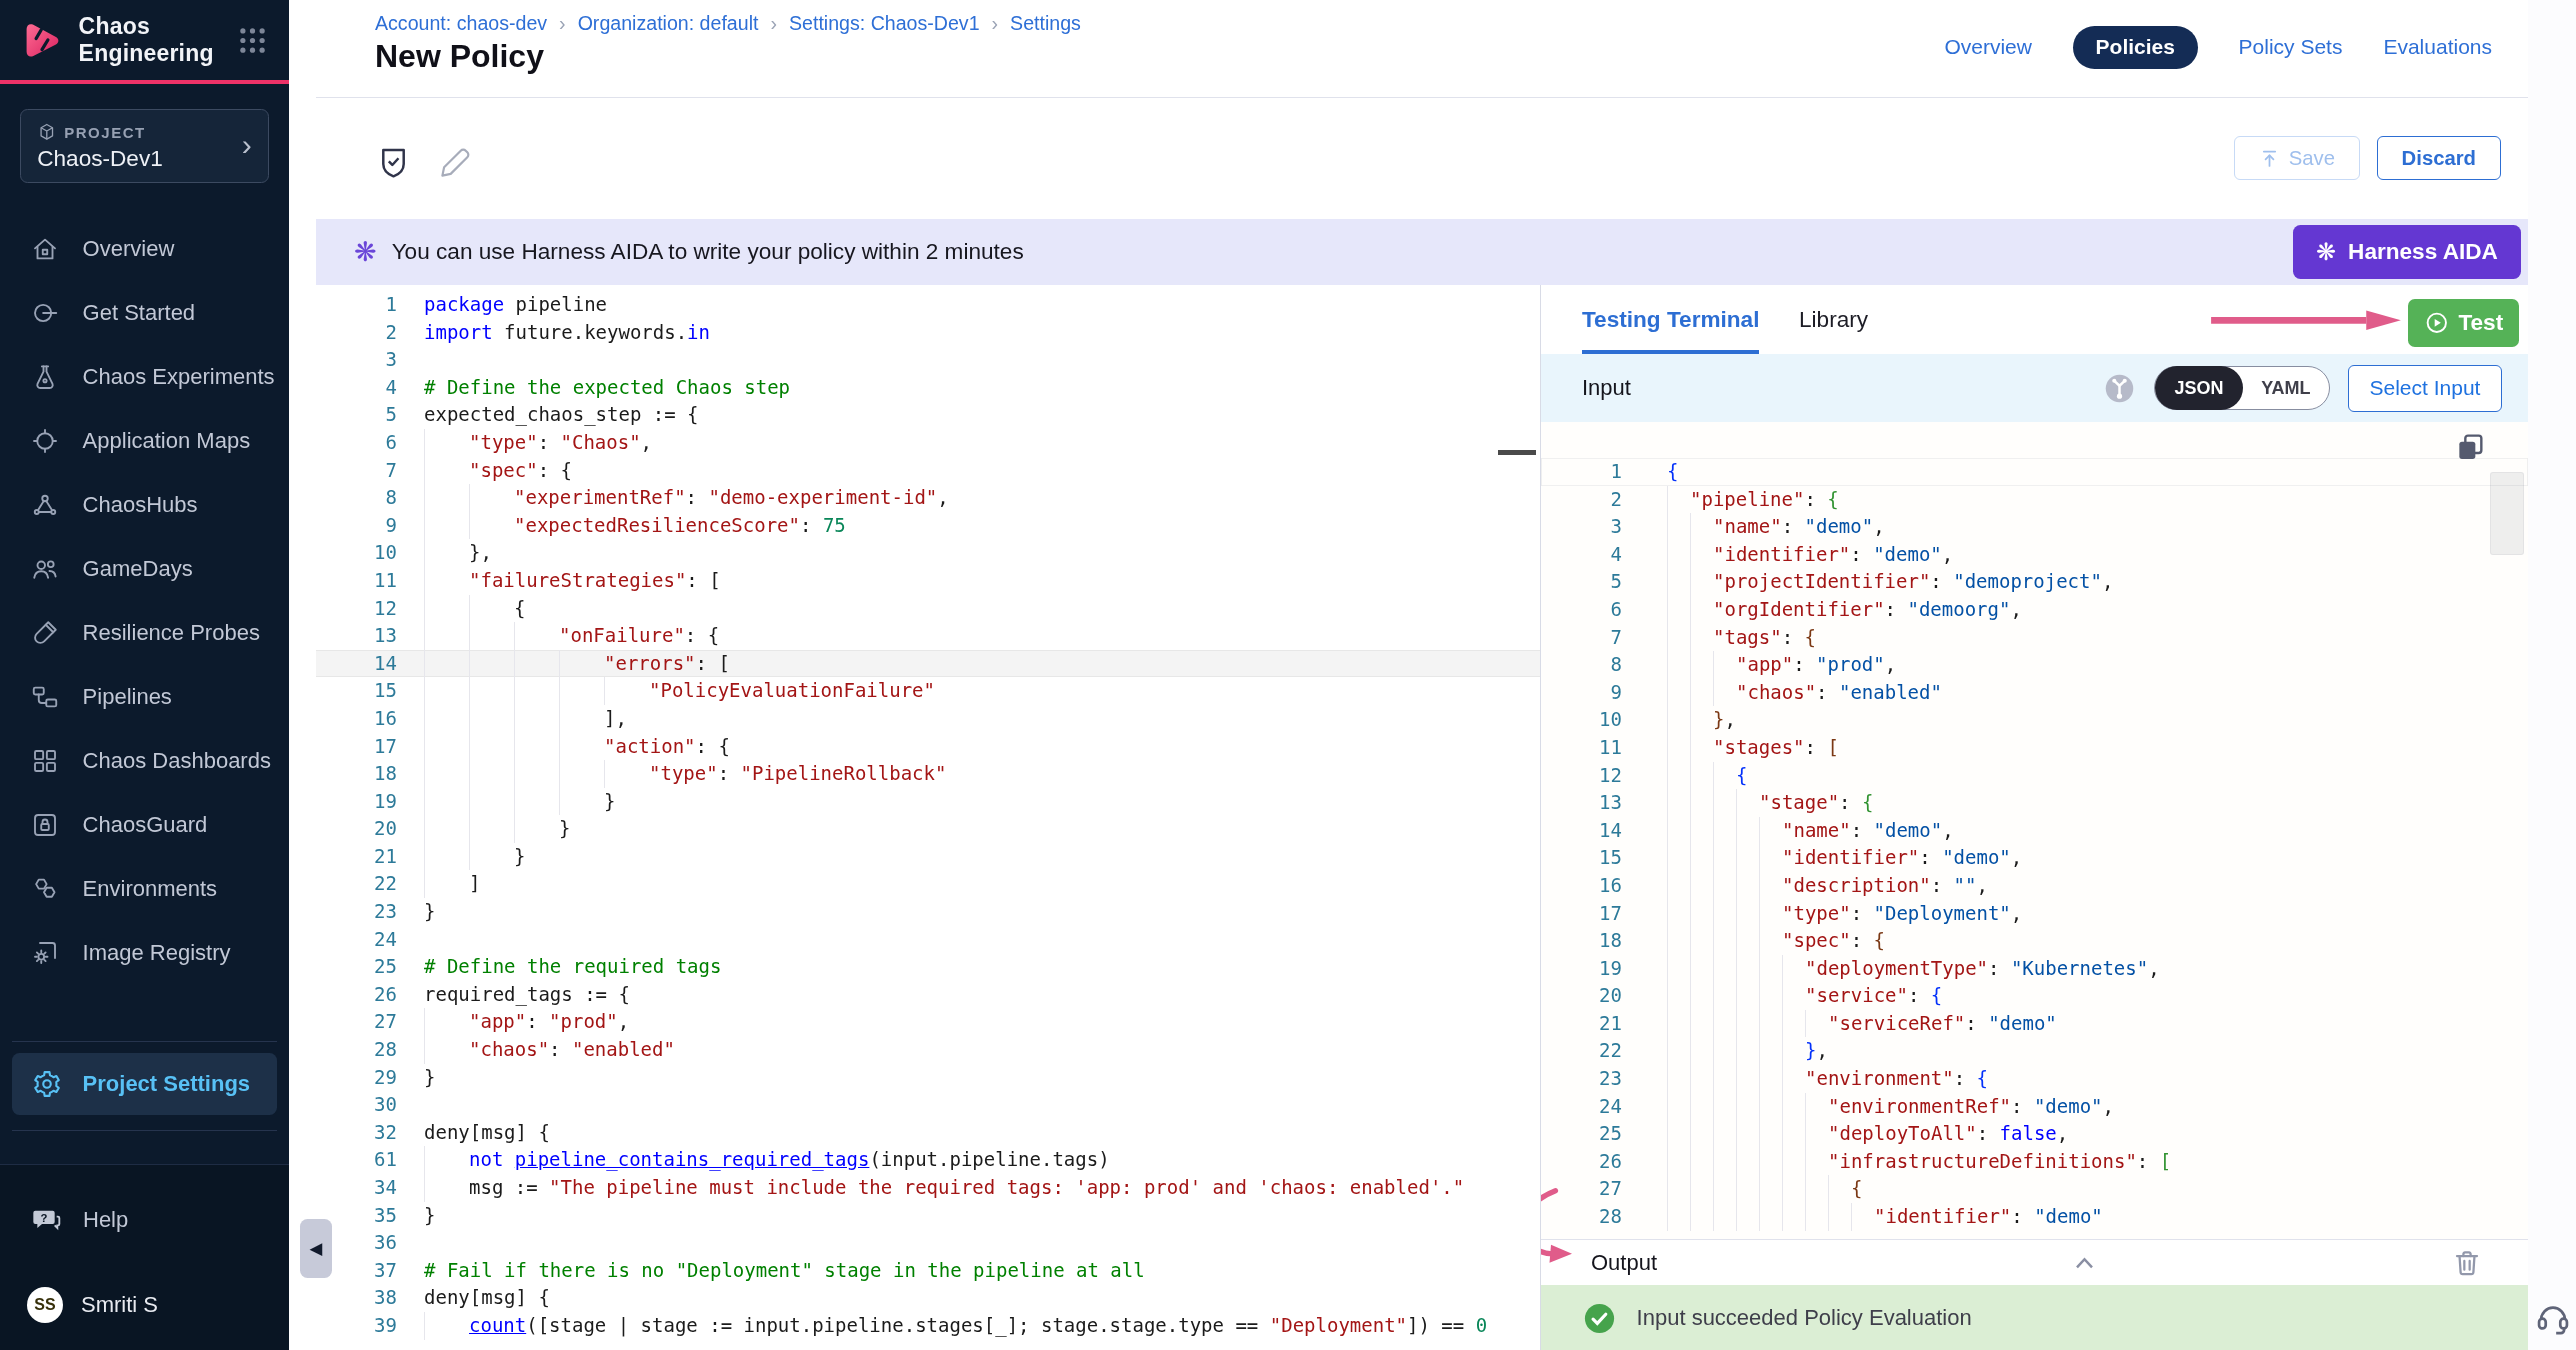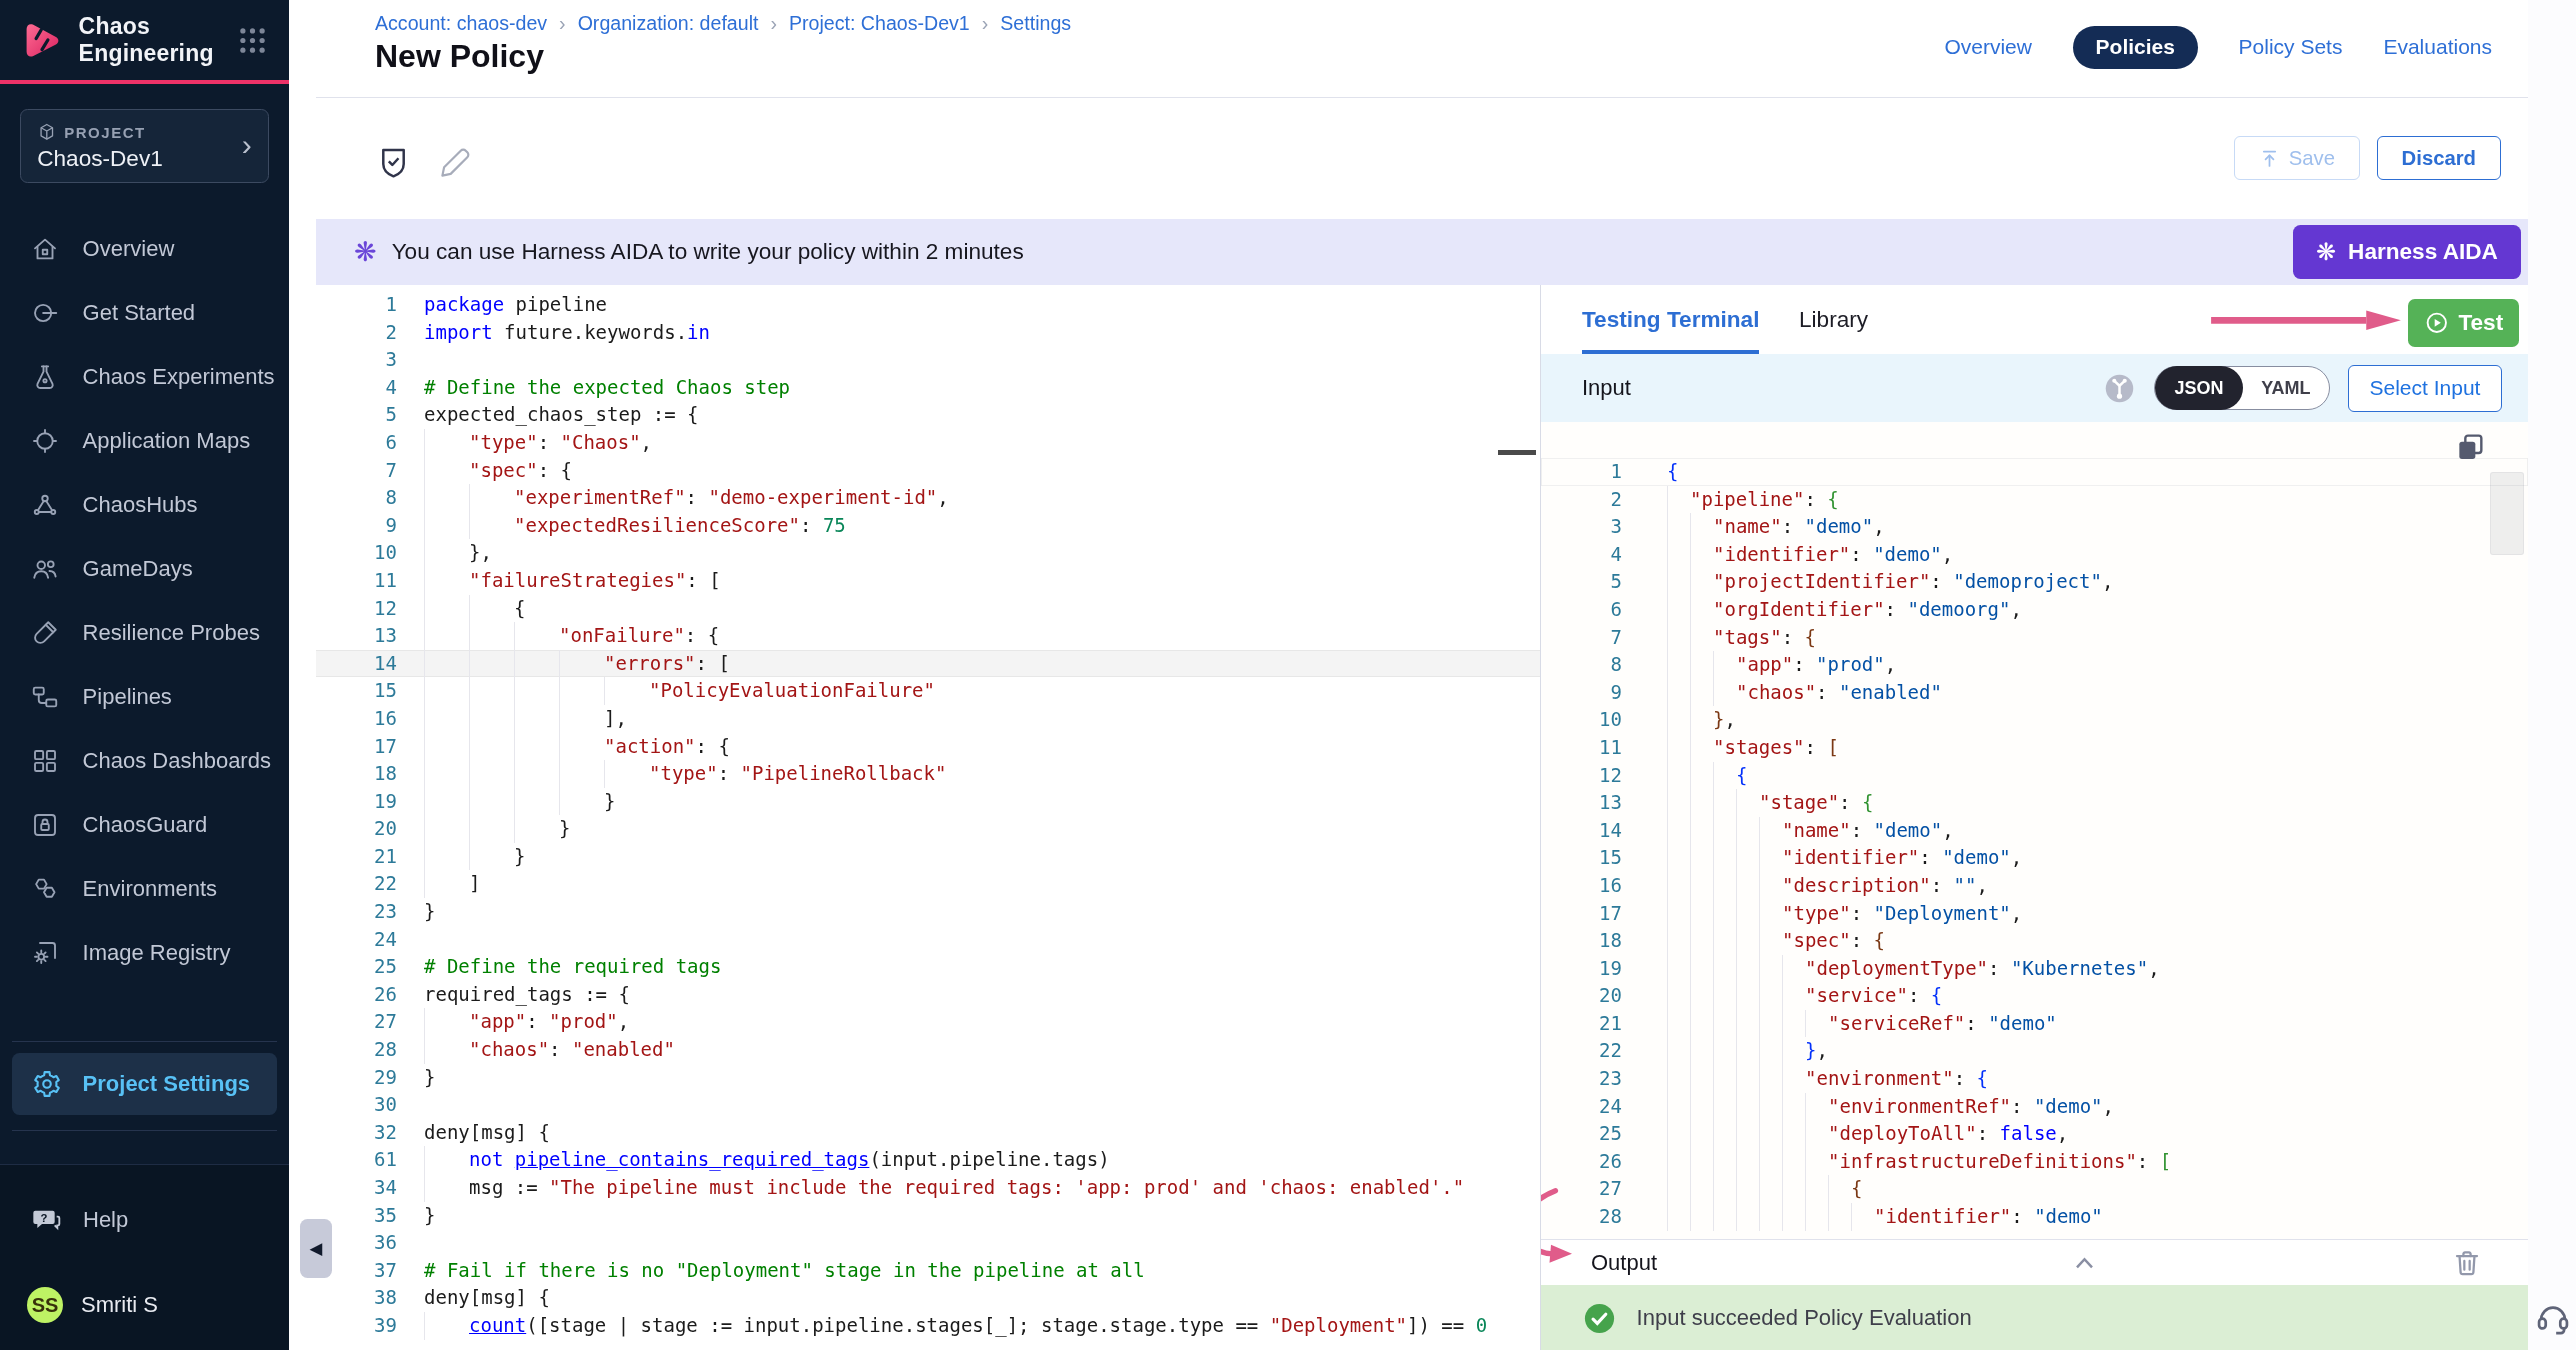--- a/index.html
+++ b/index.html
@@ -25,21 +25,21 @@
   .nav-item .lbl{font-size:22px;color:#c2c8d6;}
   .side-div{position:absolute;left:12px;right:12px;height:0.8px;background:#26344e;}
   .settings-item{position:absolute;left:12px;right:12px;top:1053px;height:62px;border-radius:7.5px;background:#1d3048;display:flex;align-items:center;gap:21px;padding-left:19.6px;box-sizing:border-box;cursor:pointer;}
   .settings-item .ic{width:30px;height:30px;color:#58c1f5;}
   .settings-item .lbl{font-size:22px;font-weight:600;color:#58c1f5;}
   .side-bottom{position:absolute;left:0;right:0;top:1164px;bottom:0;background:#091523;border-top:0.8px solid #1e2c44;}
   .help-row{position:absolute;left:30px;top:39px;display:flex;align-items:center;gap:21px;cursor:pointer;}
   .help-row .ic{width:32px;height:32px;color:#c3c9d6;}
   .help-row .lbl{font-size:22px;color:#c2c8d6;}
   .user-row{position:absolute;left:27px;top:122px;display:flex;align-items:center;gap:18px;cursor:pointer;}
-  .avatar{width:36px;height:36px;border-radius:50%;background:#bef264;color:#37300b;font-size:20px;font-weight:700;display:flex;align-items:center;justify-content:center;}
+  .avatar{width:36px;height:36px;border-radius:50%;background:#ffffff;color:#37300b;font-size:16px;font-weight:700;display:flex;align-items:center;justify-content:center;}
   .user-row .lbl{font-size:22px;color:#e8eaf0;}
   .collapse-handle{position:absolute;left:300px;top:1219px;width:32px;height:59px;background:#c7cad9;border-radius:7.5px;z-index:30;display:flex;align-items:center;justify-content:center;color:#111a2c;font-size:16.6px;cursor:pointer;}
 
   
   .rail{position:absolute;right:0;top:0;width:48px;height:1351px;background:#fcfcfe;border-left:0.8px solid #e4e5ee;}
   .support-icon{position:absolute;left:6px;bottom:13.6px;width:38px;height:38px;color:#5f6478;}
 
   
   .main{position:absolute;left:316px;top:0;right:48px;bottom:0;background:#fff;}
   .page-header{position:relative;height:98px;border-bottom:0.8px solid #e0e2ec;box-sizing:border-box;}
@@ -309,21 +309,21 @@
   </div>
 
   <div class="main">
 
     <div class="page-header">
       <div class="breadcrumb" id="breadcrumb">
           <span class="crumb">Account: chaos-dev</span>
           <span class="crumb-sep">›</span>
           <span class="crumb">Organization: default</span>
           <span class="crumb-sep">›</span>
-          <span class="crumb">Project: Chaos-Dev1</span>
+          <span class="crumb">Settings: Chaos-Dev1</span>
           <span class="crumb-sep">›</span>
           <span class="crumb">Settings</span>
         </div>
       <div class="page-title">New Policy</div>
       <div class="header-tabs" id="header-tabs">
           <div class="htab">Overview</div>
           <div class="htab active">Policies</div>
           <div class="htab">Policy Sets</div>
           <div class="htab">Evaluations</div>
         </div>

